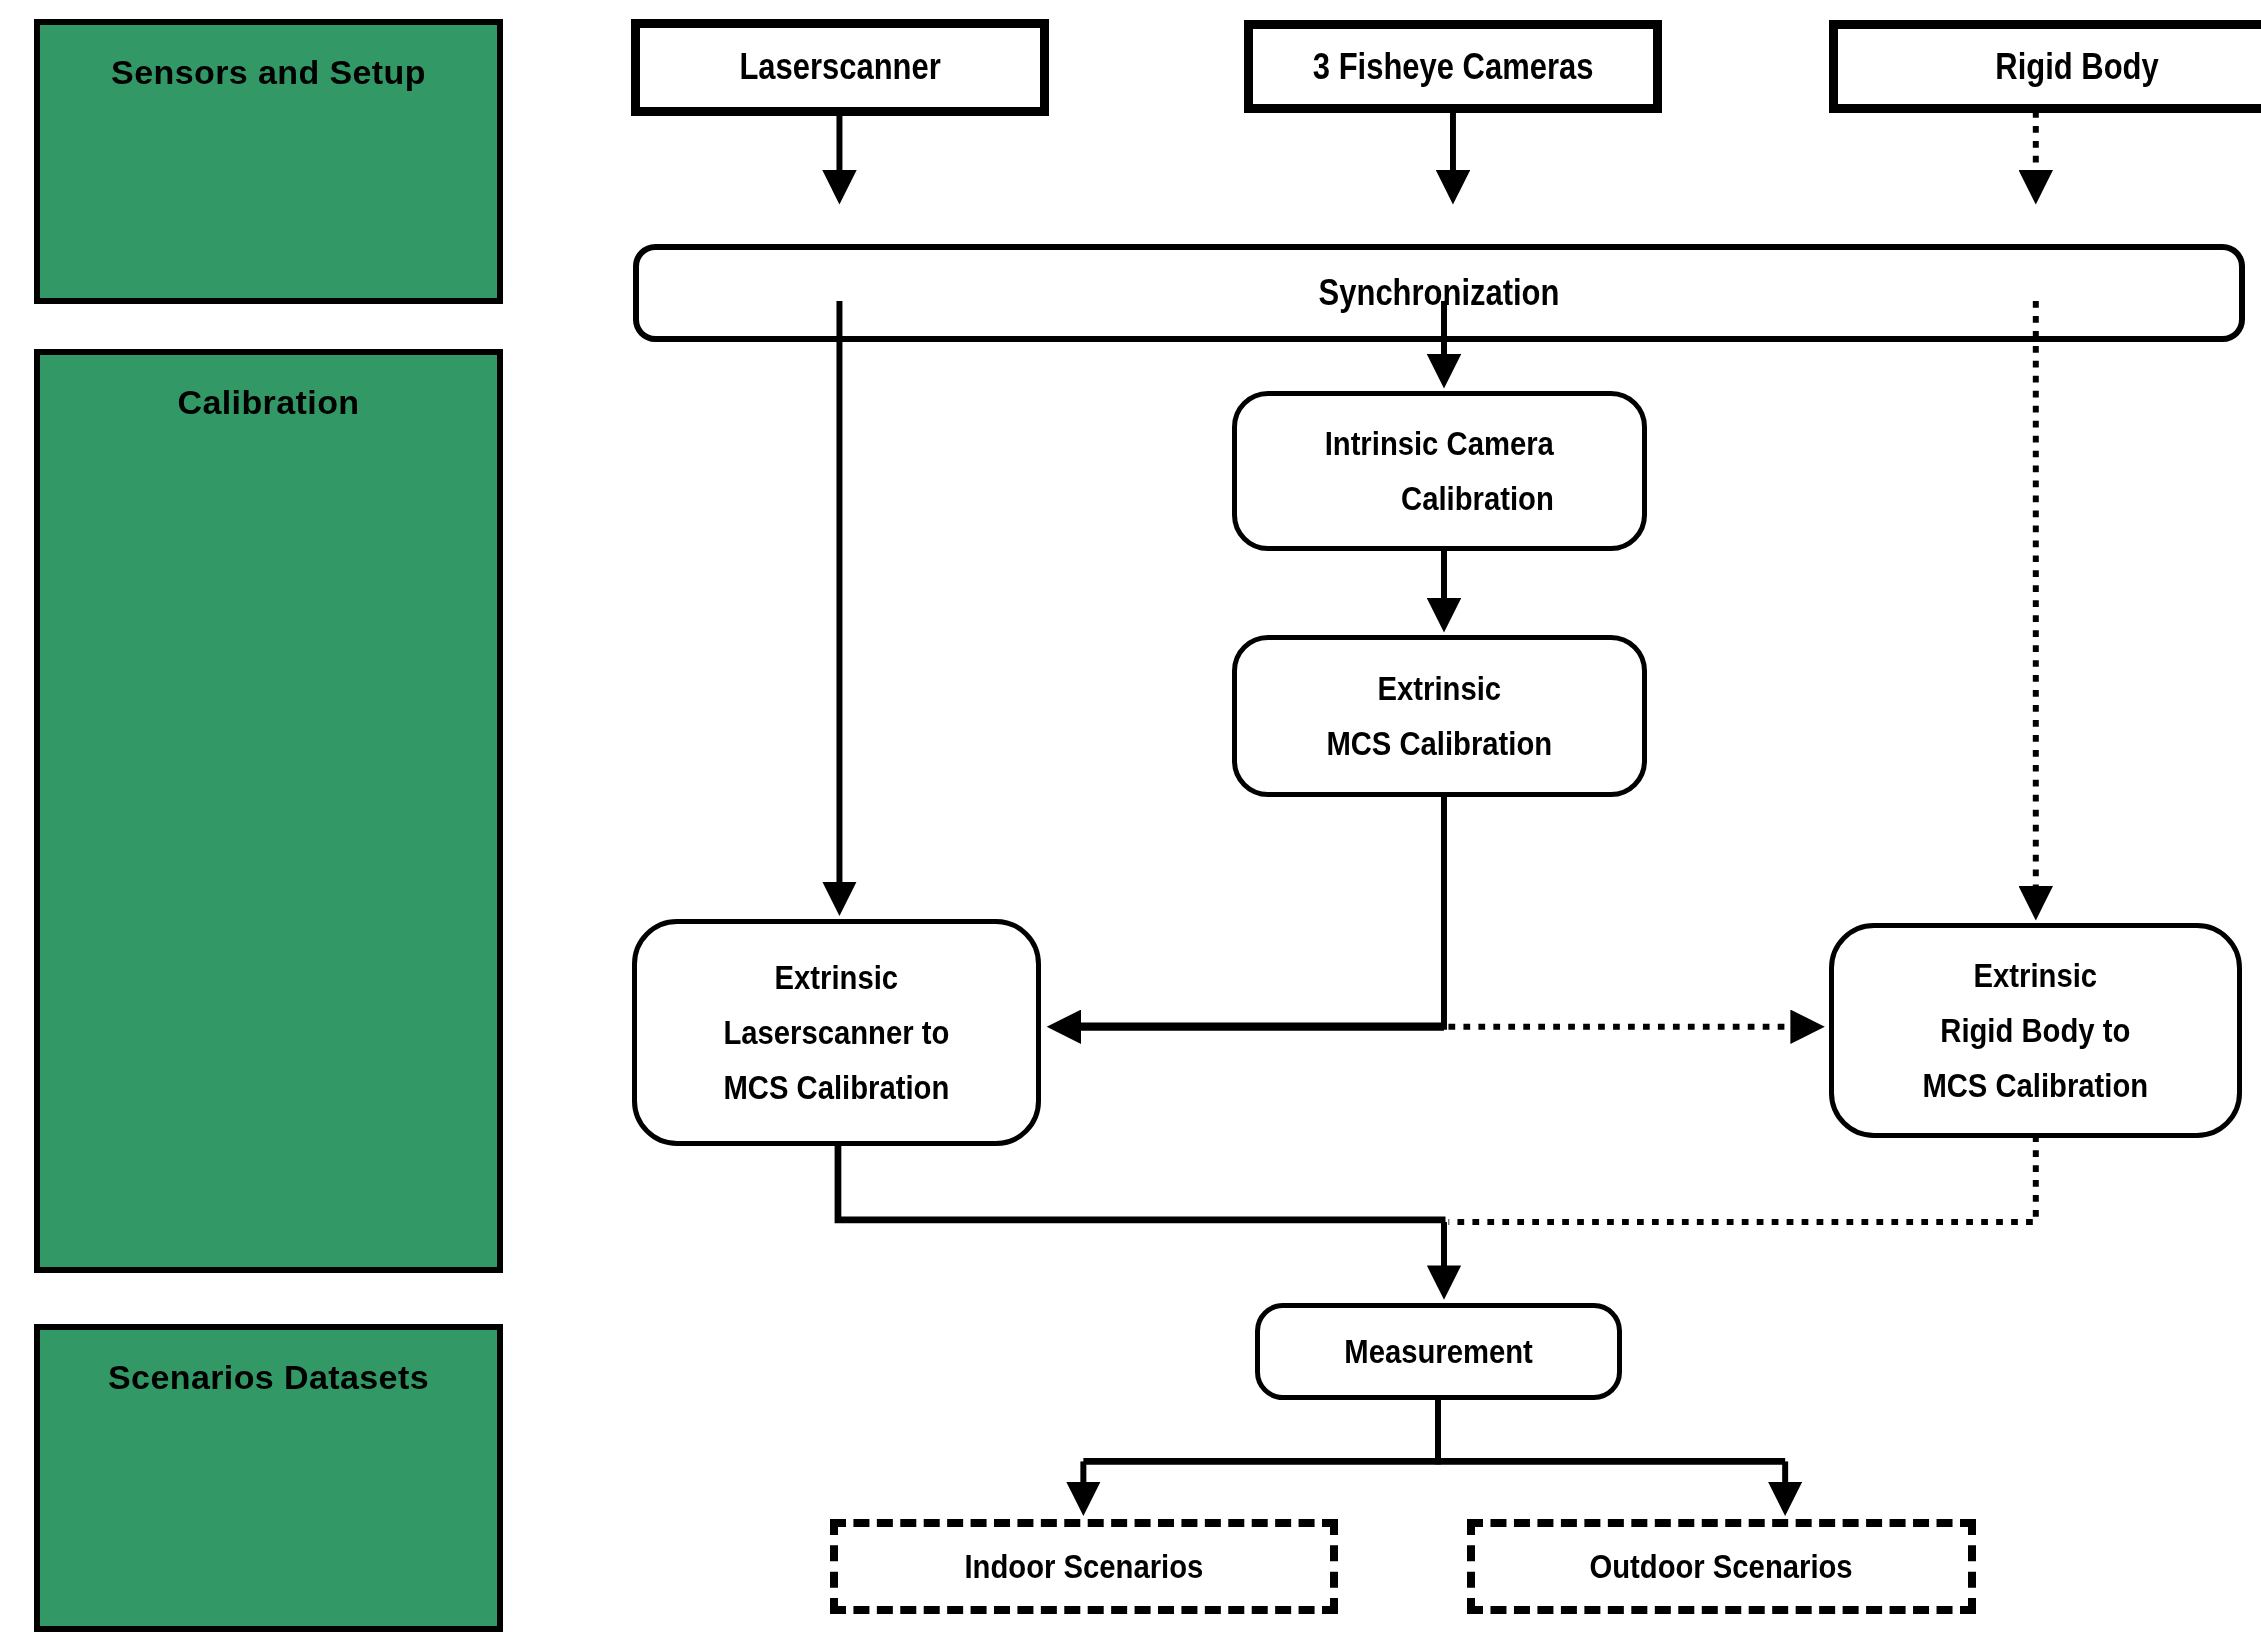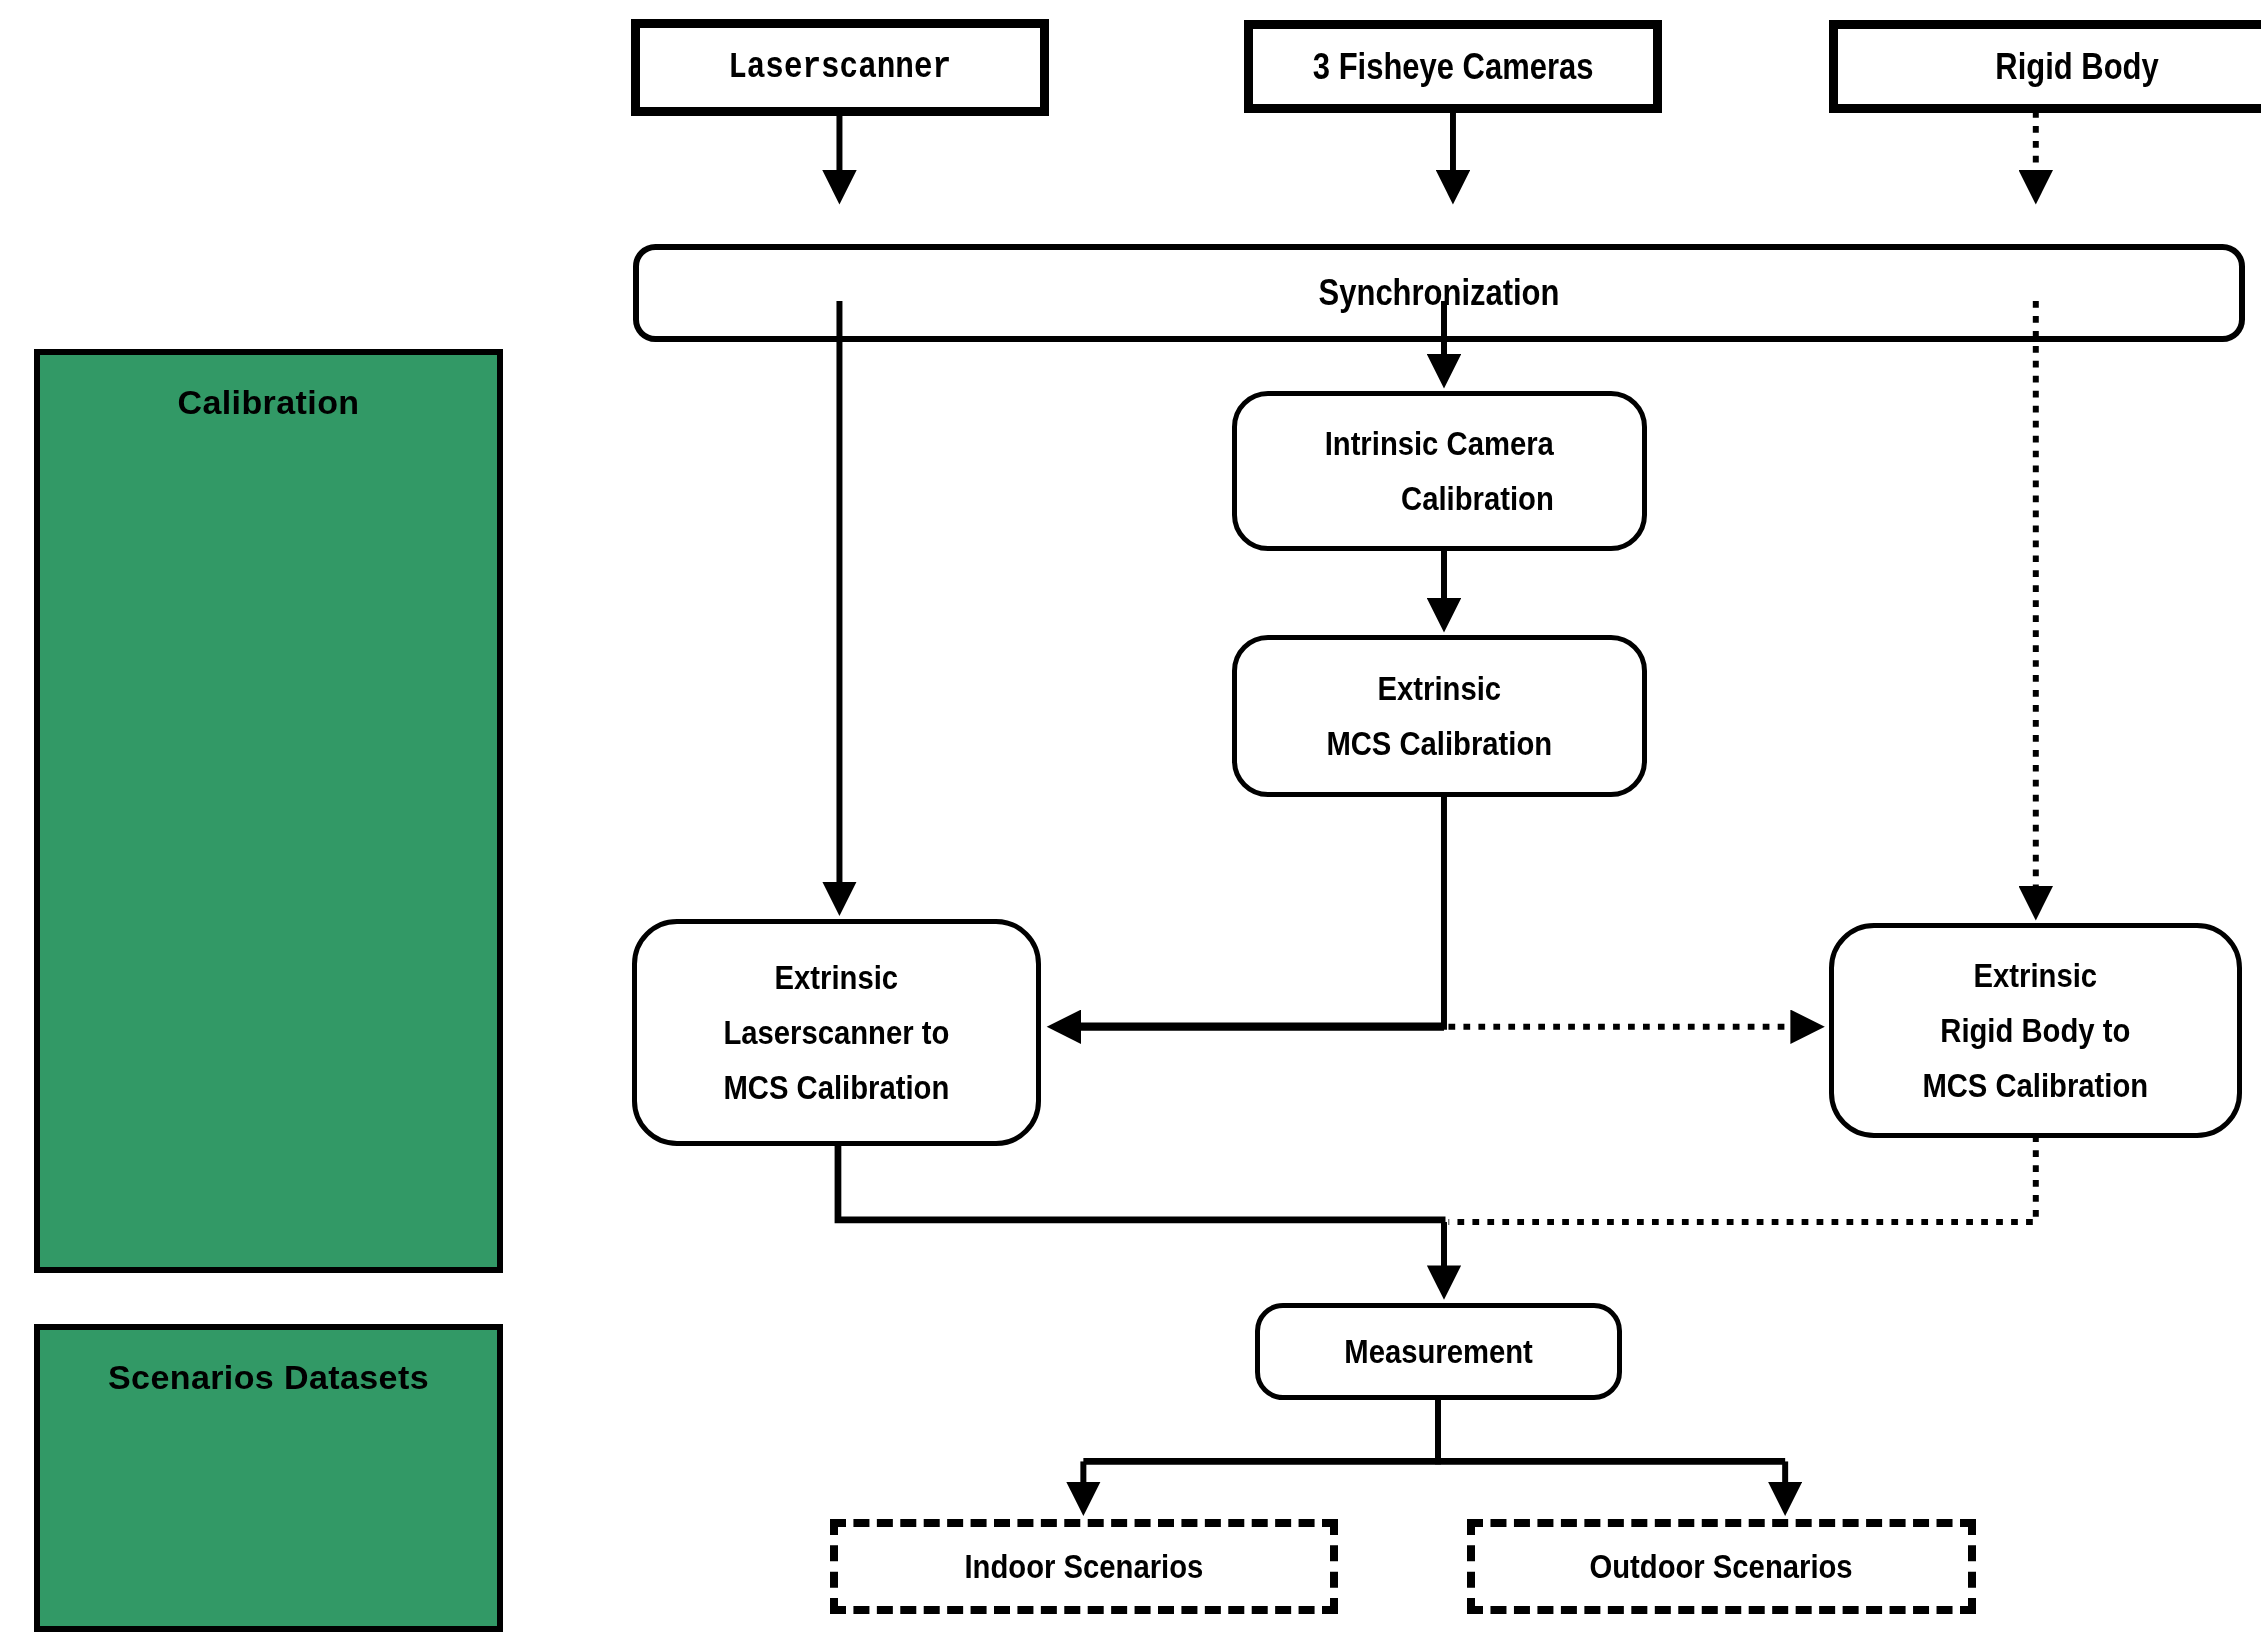--- a/index.html
+++ b/index.html
@@ -60,28 +60,31 @@
   svg.edges path { stroke: currentColor; fill: none; stroke-width: 8; }
   svg.edges path.thick  { stroke-width: 11; }
   svg.edges path.mid    { stroke-width: 9; }
   svg.edges path.dotted { stroke-dasharray: 9 11; }
 </style>
 </head>
 <body>
 
 <div class="canvas">
 
+  <div class="panel" style="left:34px; top:18.7px; width:469px; height:285px;">
+    <span>Sensors and Setup</span>
+  </div>
   <div class="panel" style="left:34px; top:349px; width:469px; height:924px;">
     <span>Calibration</span>
   </div>
   <div class="panel" style="left:34px; top:1324px; width:469px; height:308px;">
     <span>Scenarios Datasets</span>
   </div>
 
-  <div class="node sensor" style="left:631px; top:18.7px; width:418px; height:97px;font-family:Liberation Mono, monospace;">
+  <div class="node sensor" style="left:631px; top:18.7px; width:418px; height:97px;">
     <span class="condense">Laserscanner</span>
   </div>
   <div class="node sensor" style="left:1244px; top:20px; width:418px; height:93px;">
     <span class="condense">3 Fisheye Cameras</span>
   </div>
   <div class="node sensor" style="left:1829px; top:20px; width:495px; height:93px;">
     <span class="condense">Rigid Body</span>
   </div>
 
   <div class="node syncbar" style="left:633px; top:204px; width:1612px; height:98px;margin-top:40px;">

